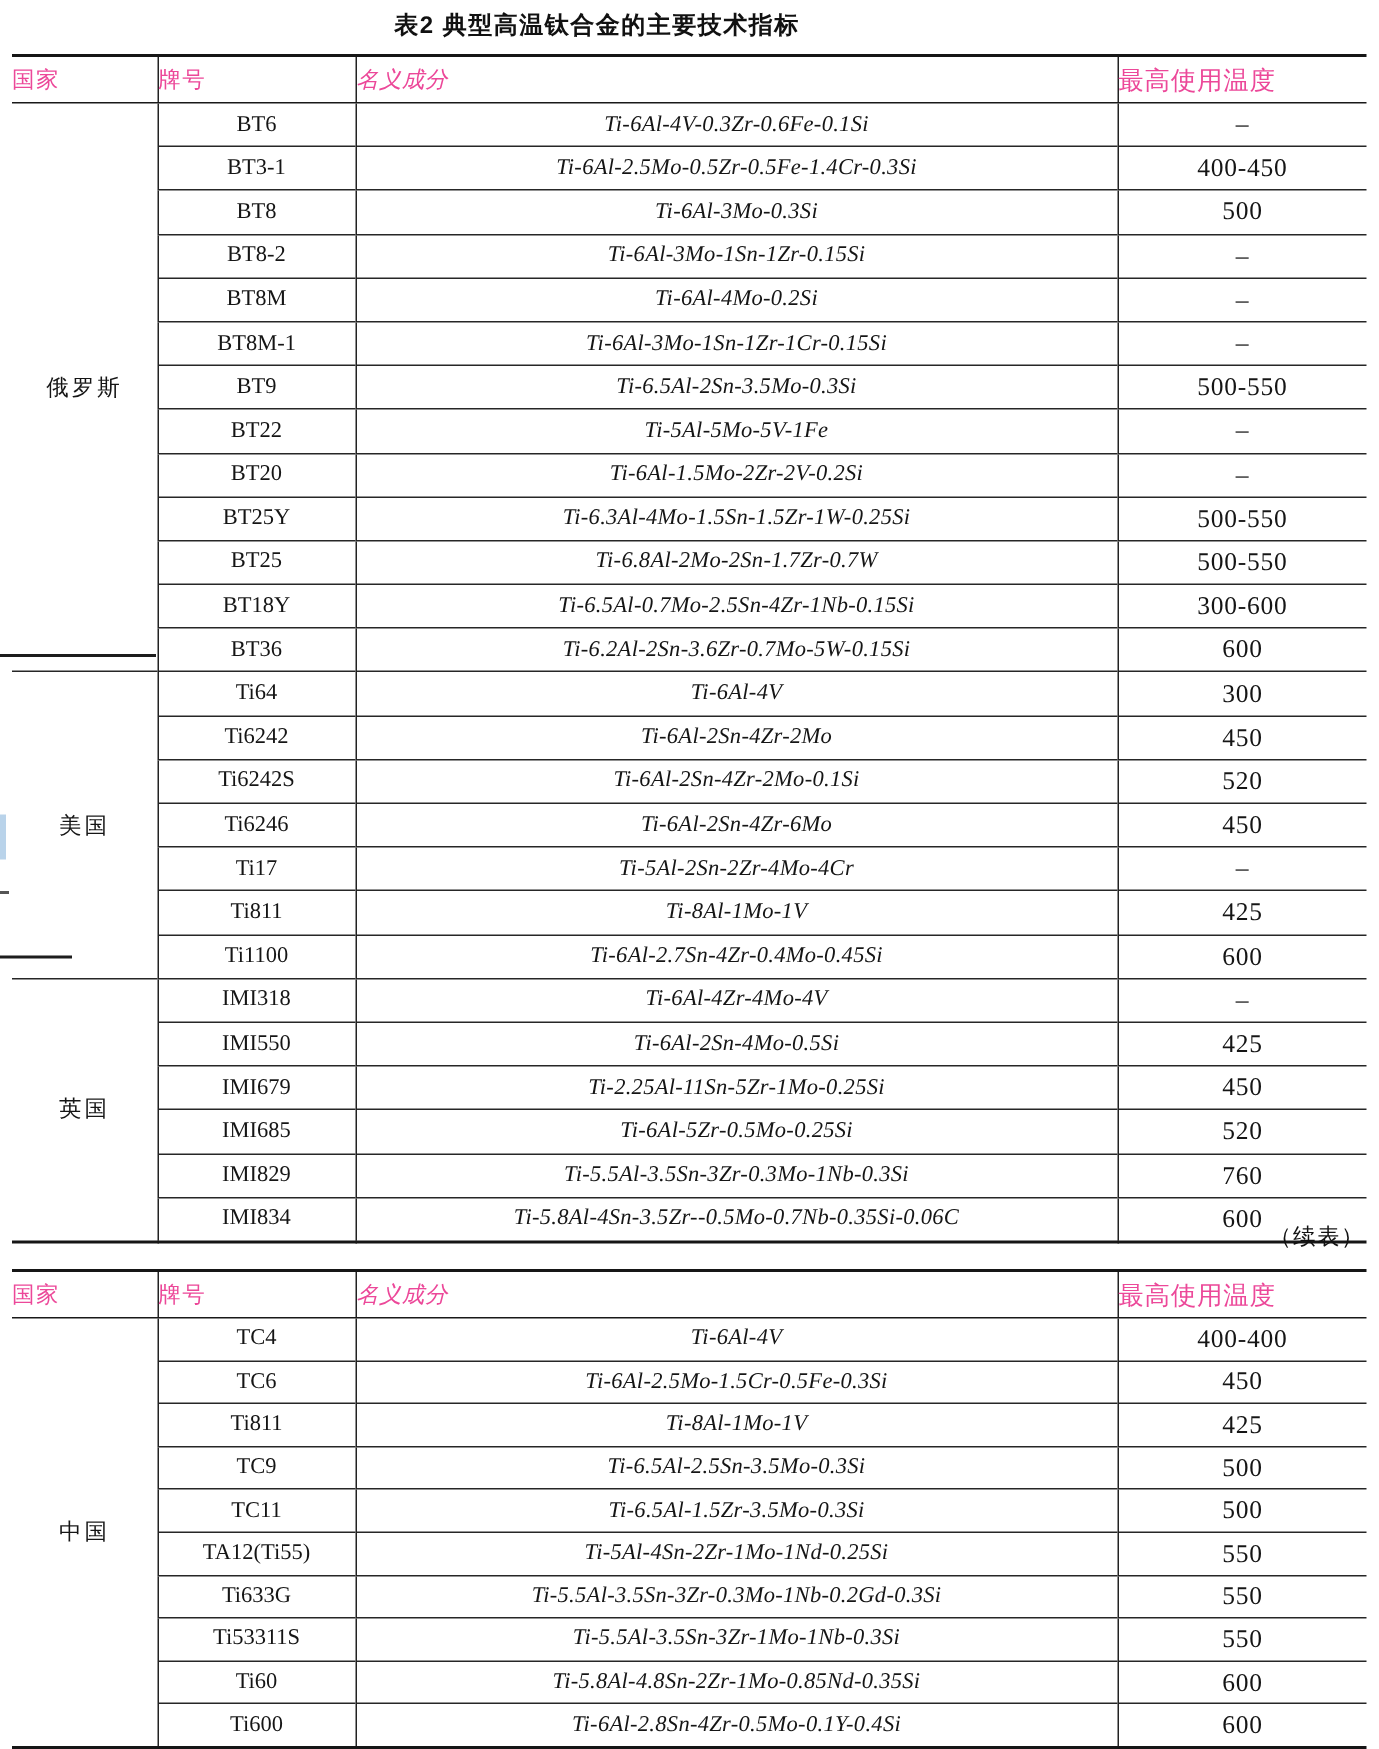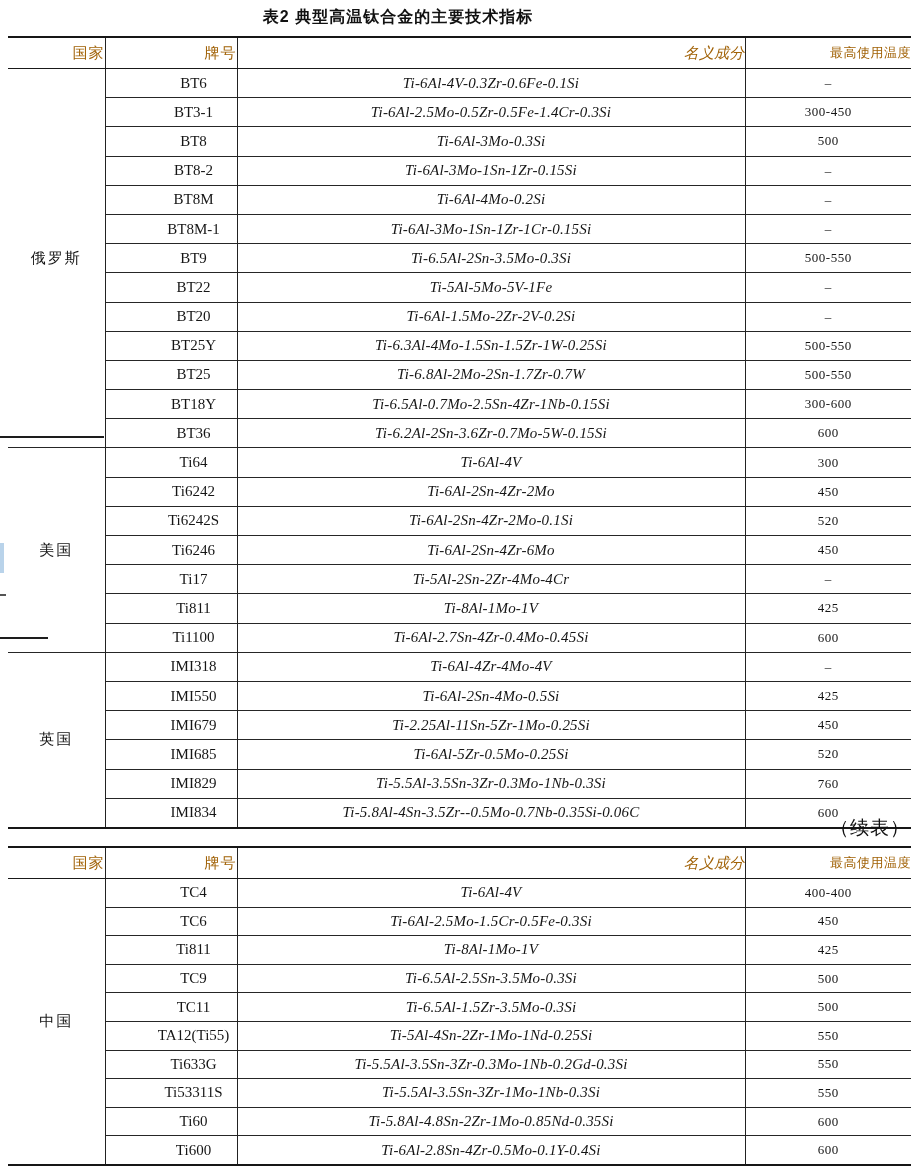--- a/index.html
+++ b/index.html
@@ -11,33 +11,33 @@
   .title{
     position:absolute;top:7px;left:0;width:796px;text-align:center;
     font-family:"Liberation Sans","DejaVu Sans",sans-serif;
     font-weight:bold;font-size:16px;letter-spacing:1px;color:#111;
   }
   table{border-collapse:collapse;table-layout:fixed;width:903px;background:#fff;}
   .t1{position:absolute;left:8px;top:36px;}
   .t2{position:absolute;left:8px;top:846px;}
   table{border-top:2.4px solid #161616;border-bottom:2.4px solid #161616;}
   thead td{
-    border-bottom:1.5px solid #191919;height:30px;text-align:right;
-    font-size:15px;color:#a16207;padding:0;letter-spacing:1px;
+    border-bottom:1.5px solid #191919;height:30px;text-align:left;
+    font-size:15px;color:#ec4899;padding:0;letter-spacing:1px;
   }
   tbody td{border-top:1px solid #262626;padding:0;text-align:center;font-size:15px;}
   .t1 tbody td{height:28.2px;}
   .t2 tbody td{height:27.6px;}
   td.grade, td.comp, td.temp{border-left:1.3px solid #222;}
   td.country{border-left:none;font-size:15px;letter-spacing:2px;}
-  td.grade{font-size:15px;padding-left:45px;}
+  td.grade{font-size:15px;}
   td.comp{font-size:15px;letter-spacing:0.2px;font-style:italic;}
-  td.temp{font-size:13px;letter-spacing:0.5px;margin-top:12px;}
+  td.temp{font-size:17px;letter-spacing:0.5px;margin-top:12px;}
   .continued{
-    position:absolute;top:815px;right:9px;font-size:19px;color:#111;
+    position:absolute;top:815px;right:9px;font-size:15px;color:#111;
     font-family:"Liberation Serif","DejaVu Serif",serif;letter-spacing:1px;
   }
   
   .artifact{position:absolute;background:#1d1d1d;}
   .art-dash-1{left:0;top:436px;width:104px;height:1.6px;}
   .art-dash-2{left:0;top:637px;width:48px;height:1.6px;}
   .art-blue{left:0;top:543px;width:4px;height:30px;background:#b9d3ea;}
   .art-tick{left:0;top:594px;width:6px;height:2px;background:#555;}
 </style>
 </head>
@@ -63,21 +63,21 @@
   <tbody>
       <tr>
         <td class="country" rowspan="13">俄罗斯</td>
         <td class="grade">BT6</td>
         <td class="comp">Ti-6Al-4V-0.3Zr-0.6Fe-0.1Si</td>
         <td class="temp">–</td>
       </tr>
       <tr>
         <td class="grade">BT3-1</td>
         <td class="comp">Ti-6Al-2.5Mo-0.5Zr-0.5Fe-1.4Cr-0.3Si</td>
-        <td class="temp">300-450</td>
+        <td class="temp">400-450</td>
       </tr>
       <tr>
         <td class="grade">BT8</td>
         <td class="comp">Ti-6Al-3Mo-0.3Si</td>
         <td class="temp">500</td>
       </tr>
       <tr>
         <td class="grade">BT8-2</td>
         <td class="comp">Ti-6Al-3Mo-1Sn-1Zr-0.15Si</td>
         <td class="temp">–</td>

